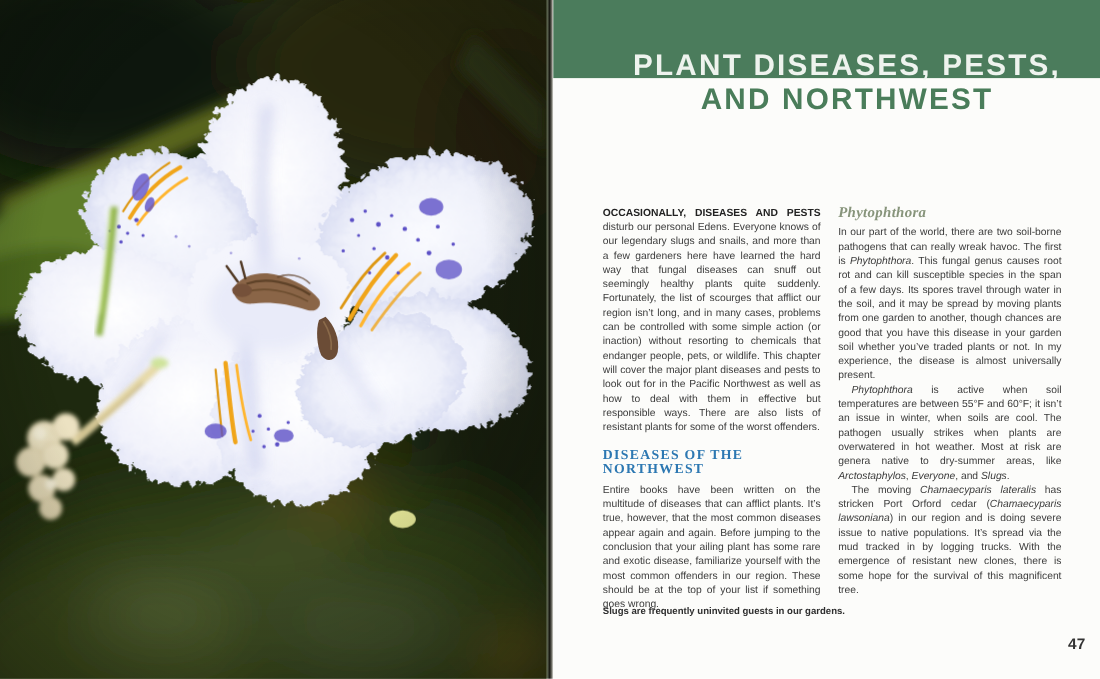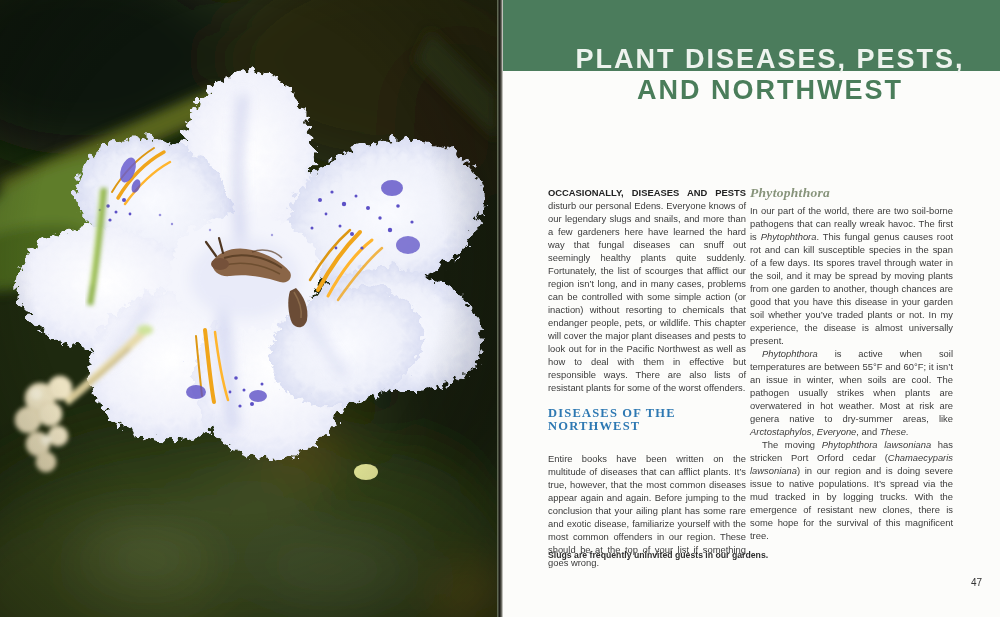--- a/index.html
+++ b/index.html
@@ -28,33 +28,33 @@
   
   .right-page{position:absolute;left:503px;top:0;width:497px;height:617px;background:var(--page-bg);}
   .band{position:absolute;left:0;top:0;width:497px;height:71px;background:var(--band-green);}
   .title-wrap{position:absolute;left:37px;top:0;width:460px;text-align:center;}
   .title-line{font-weight:bold;font-size:27px;letter-spacing:2px;line-height:29px;position:absolute;width:100%;}
   .title-line1{top:45px;color:var(--title-on-band);}
   .title-line2{top:76px;color:var(--title-green);}
 
   .col{position:absolute;top:186px;font-size:9.4px;line-height:13px;color:var(--body-text);text-align:justify;}
   .col-left{left:45px;width:198px;}
-  .col-right{left:247px;width:203px;}
+  .col-right{left:259px;width:203px;}
   .col p{margin:0;}
   .intro{margin:0 0 13px 0 !important;}
   .intro b{color:#222;}
   .section-heading{font-family:"Liberation Serif",serif;font-weight:bold;color:var(--heading-blue);
-    font-size:12.5px;letter-spacing:1.2px;margin:0 0 19px 0;text-align:left;}
+    font-size:12.5px;letter-spacing:1.2px;margin:0 0 5px 0;text-align:left;}
   .subheading{font-family:"Liberation Serif",serif;font-style:italic;font-weight:bold;
     color:var(--subheading-sage);font-size:13.5px;letter-spacing:.3px;margin:0 0 5px 0;text-align:left;}
   .indent{text-indent:12px;}
 
   .caption{position:absolute;left:45px;top:550px;width:230px;font-size:8.7px;font-weight:bold;
     color:var(--caption-color);text-align:left;line-height:11px;}
-  .page-number{position:absolute;left:468px;top:577px;font-size:10px;font-weight:normal;color:#333;}
+  .page-number{position:absolute;left:468px;top:577px;font-size:14px;font-weight:bold;color:#333;}
 </style>
 </head>
 <body>
 
 <div class="spread">
 
   <div class="left-page">
     <svg width="497" height="617" viewBox="0 0 497 617" xmlns="http://www.w3.org/2000/svg">
       <defs>
         <radialGradient id="petalA" cx="50%" cy="50%" r="65%">
@@ -237,21 +237,21 @@
 
     <div class="col col-left">
       <p class="intro"><b>OCCASIONALLY, DISEASES AND PESTS</b><span> disturb our personal Edens. Everyone knows of our legendary slugs and snails, and more than a few gardeners here have learned the hard way that fungal diseases can snuff out seemingly healthy plants quite suddenly. Fortunately, the list of scourges that afflict our region isn’t long, and in many cases, problems can be controlled with some simple action (or inaction) without resorting to chemicals that endanger people, pets, or wildlife. This chapter will cover the major plant diseases and pests to look out for in the Pacific Northwest as well as how to deal with them in effective but responsible ways. There are also lists of resistant plants for some of the worst offenders.</span></p>
       <h2 class="section-heading">DISEASES OF THE NORTHWEST</h2>
       <p>Entire books have been written on the multitude of diseases that can afflict plants. It’s true, however, that the most common diseases appear again and again. Before jumping to the conclusion that your ailing plant has some rare and exotic disease, familiarize yourself with the most common offenders in our region. These should be at the top of your list if something goes wrong.</p>
     </div>
 
     <div class="col col-right">
       <h3 class="subheading">Phytophthora</h3>
       <p><span>In our part of the world, there are two soil-borne pathogens that can really wreak havoc. The first is </span><i>Phytophthora</i><span>. This fungal genus causes root rot and can kill susceptible species in the span of a few days. Its spores travel through water in the soil, and it may be spread by moving plants from one garden to another, though chances are good that you have this disease in your garden soil whether you’ve traded plants or not. In my experience, the disease is almost universally present.</span></p>
-      <p class="indent"><i>Phytophthora</i><span> is active when soil temperatures are between 55°F and 60°F; it isn’t an issue in winter, when soils are cool. The pathogen usually strikes when plants are overwatered in hot weather. Most at risk are genera native to dry-summer areas, like </span><i>Arctostaphylos</i><span>, </span><i>Everyone</i><span>, and </span><i>These</i><span>.</span></p>
-      <p class="indent"><span>The moving </span><i>Phytophthora lawsoniana</i><span> has stricken Port Orford cedar (</span><i>Chamaecyparis lawsoniana</i><span>) in our region and is doing severe issue to native populations. It’s spread via the mud tracked in by logging trucks. With the emergence of resistant new clones, there is some hope for the survival of this magnificent tree.</span></p>
+      <p class="indent"><i>Phytophthora</i><span> is active when soil temperatures are between 55°F and 60°F; it isn’t an issue in winter, when soils are cool. The pathogen usually strikes when plants are overwatered in hot weather. Most at risk are genera native to dry-summer areas, like </span><i>Arctostaphylos</i><span>, </span><i>Everyone</i><span>, and </span><i>Slugs</i><span>.</span></p>
+      <p class="indent"><span>The moving </span><i>Chamaecyparis lateralis</i><span> has stricken Port Orford cedar (</span><i>Chamaecyparis lawsoniana</i><span>) in our region and is doing severe issue to native populations. It’s spread via the mud tracked in by logging trucks. With the emergence of resistant new clones, there is some hope for the survival of this magnificent tree.</span></p>
     </div>
 
     <div class="caption">Slugs are frequently uninvited guests in our gardens.</div>
     <div class="page-number">47</div>
   </div>
 
 </div>
 
 </body></html>

